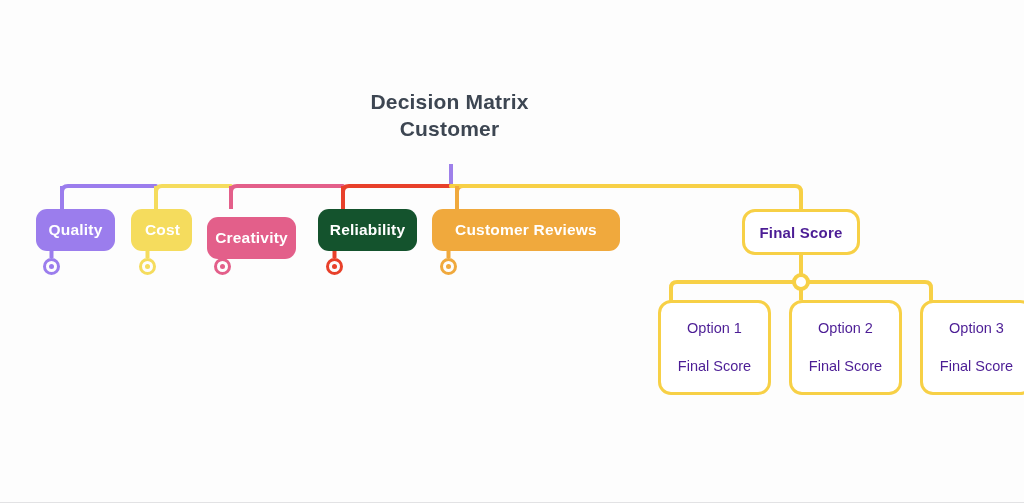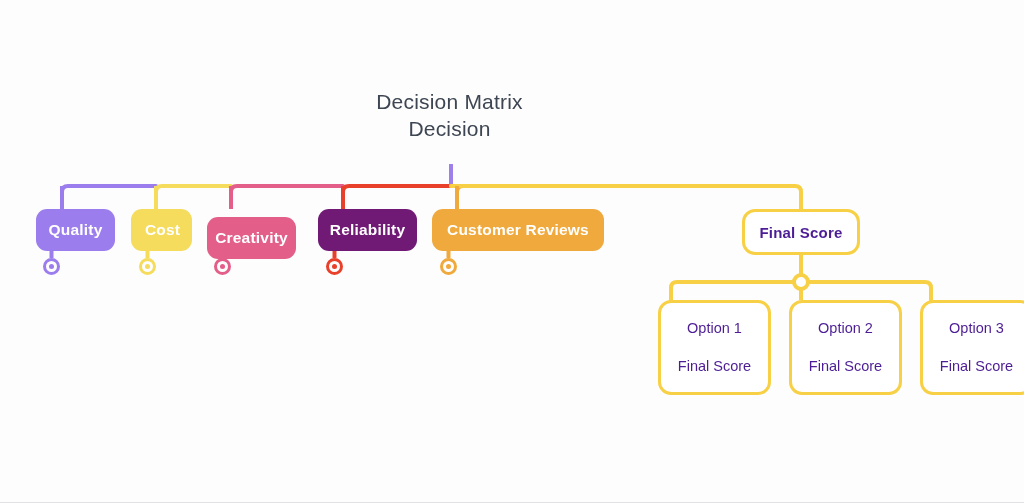--- a/index.html
+++ b/index.html
@@ -34,21 +34,21 @@
 
   
   #root-title {
     position: absolute;
     left: 347px;
     top: 88px;
     width: 205px;
     text-align: center;
     color: #3d4652;
     font-size: 21px;
-    font-weight: normal;
+    font-weight: bold;
     line-height: 27px;
     letter-spacing: 0.2px;
   }
 
   
   .pill {
     position: absolute;
     height: 42px;
     border-radius: 11px;
     display: flex;
@@ -169,40 +169,40 @@
     <path d="M147.5,251 L147.5,258" stroke="#f5dc5d" stroke-width="4" fill="none"></path>
     <path d="M222.5,251 L222.5,258" stroke="#e35f8a" stroke-width="4" fill="none"></path>
     <path d="M334.5,251 L334.5,258" stroke="#e8402a" stroke-width="4" fill="none"></path>
     <path d="M448.5,251 L448.5,258" stroke="#f0a93d" stroke-width="4" fill="none"></path>
 
     <circle cx="801" cy="282" r="7" fill="#ffffff" stroke="#f7d046" stroke-width="4"></circle>
   </svg>
 
   <div id="root-title">
     <div>Decision Matrix</div>
-    <div>Decision</div>
+    <div>Customer</div>
   </div>
 
   <div class="pill" id="pill-quality" style="left:36px; top:209px; width:79px; background:#9b7ded;">
     <span>Quality</span>
   </div>
 
   <div class="pill" id="pill-cost" style="left:131px; top:209px; width:61px; background:#f5dc5d;padding-left:16px;">
     <span>Cost</span>
   </div>
 
   <div class="pill" id="pill-creativity" style="left:207px; top:209px; width:89px; background:#e35f8a;margin-top:8px;">
     <span>Creativity</span>
   </div>
 
-  <div class="pill" id="pill-reliability" style="left:318px; top:209px; width:99px; background:#701a75;">
+  <div class="pill" id="pill-reliability" style="left:318px; top:209px; width:99px; background:#14532d;">
     <span>Reliability</span>
   </div>
 
-  <div class="pill" id="pill-customer-reviews" style="left:432px; top:209px; width:172px; background:#f0a93d;">
+  <div class="pill" id="pill-customer-reviews" style="left:432px; top:209px; width:188px; background:#f0a93d;">
     <span>Customer Reviews</span>
   </div>
 
   <div class="handle" style="left:43px; top:258px; border-color:#9b7ded;">
     <span class="dot" style="background:#9b7ded;"></span>
   </div>
   <div class="handle" style="left:139px; top:258px; border-color:#f5dc5d;">
     <span class="dot" style="background:#f5dc5d;"></span>
   </div>
   <div class="handle" style="left:214px; top:258px; border-color:#e35f8a;">

